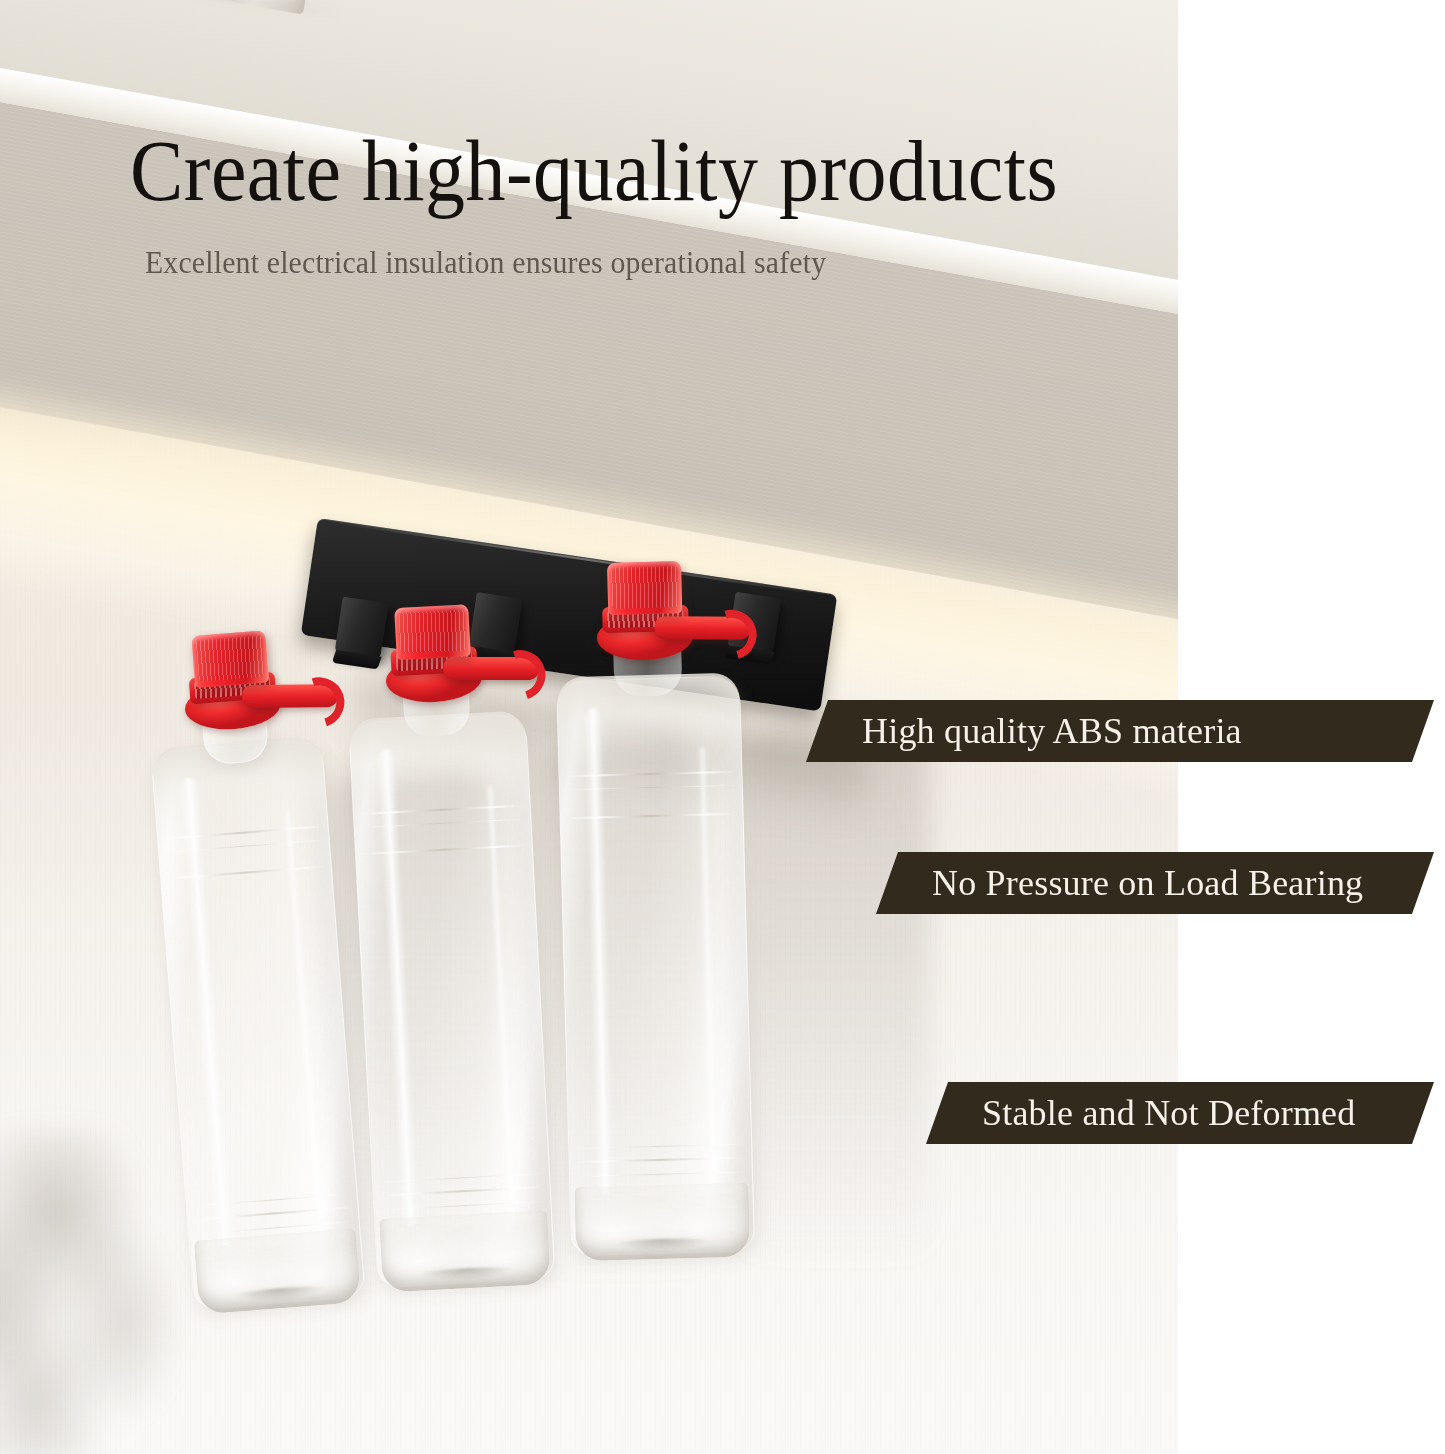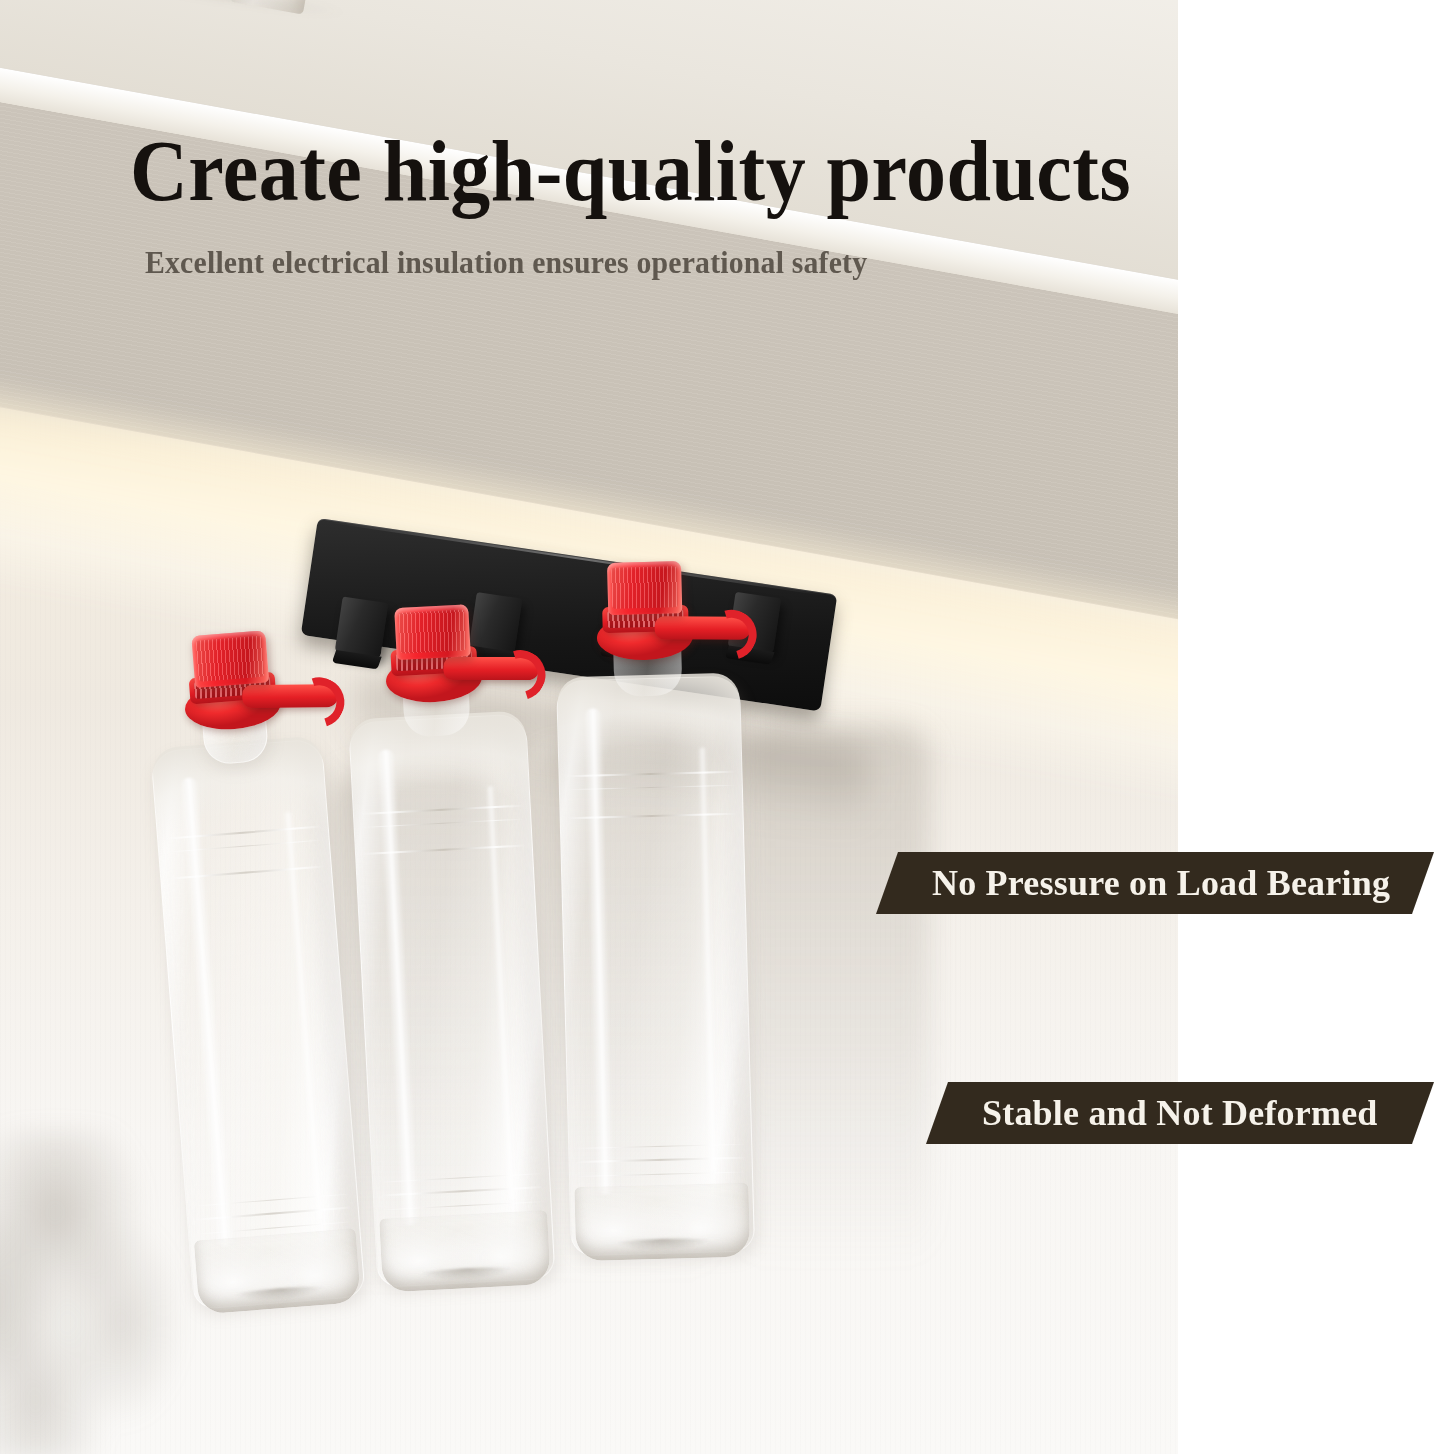--- a/index.html
+++ b/index.html
@@ -3,21 +3,20 @@
 <meta charset="utf-8">
 <style>
   html,body{margin:0;padding:0;background:#ffffff;}
   body{font-family:"Liberation Serif",serif;}
 
   #stage{
     position:relative;
     width:1445px;height:1454px;
     background:#ffffff;
     overflow:hidden;
-    font-weight:bold;
   }
 
   
   .photo{
     position:absolute;left:0;top:0;width:1178px;height:1454px;
     overflow:hidden;
     background:
       radial-gradient(120% 90% at 18% 95%, #efe9e2 0%, #f6f2ec 45%, #fbf9f6 100%);
   }
   
@@ -409,20 +408,23 @@
 
     <div class="plant-shadow"></div>
 
   </div>
 
   <div class="white-right"></div>
 
   <div class="headline">Create high-quality products</div>
   <div class="subhead">Excellent electrical insulation ensures operational safety</div>
 
+  <div class="banner bn1">
+    <span>High quality ABS materia</span>
+  </div>
   <div class="banner bn2">
     <span>No Pressure on Load Bearing</span>
   </div>
   <div class="banner bn3">
     <span>Stable and Not Deformed</span>
   </div>
 
 </div>
 
 </body></html>

